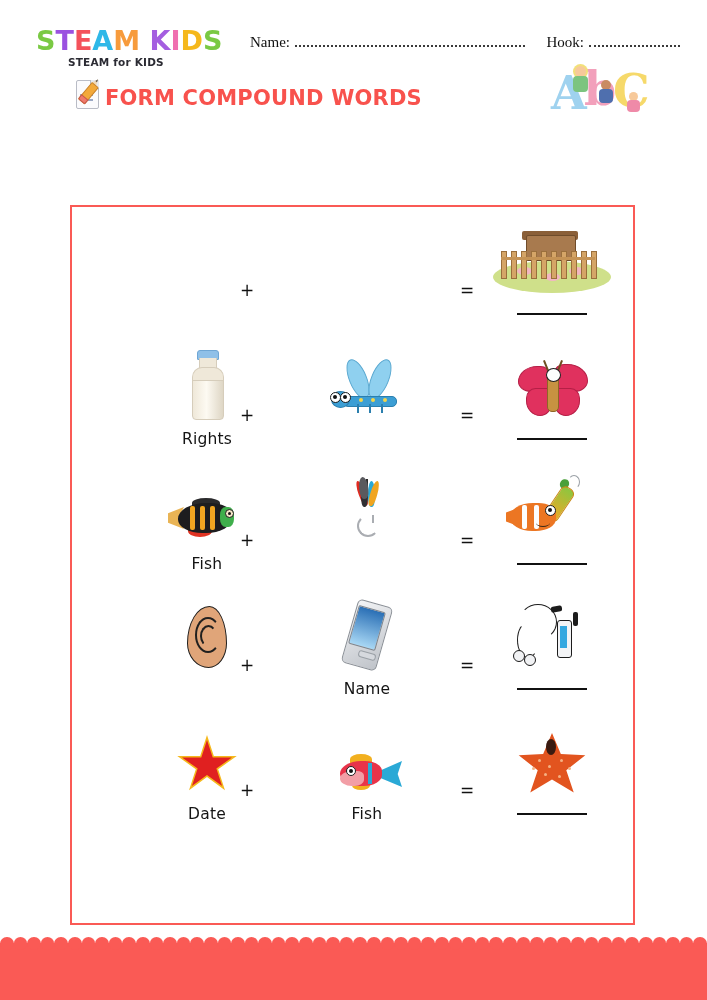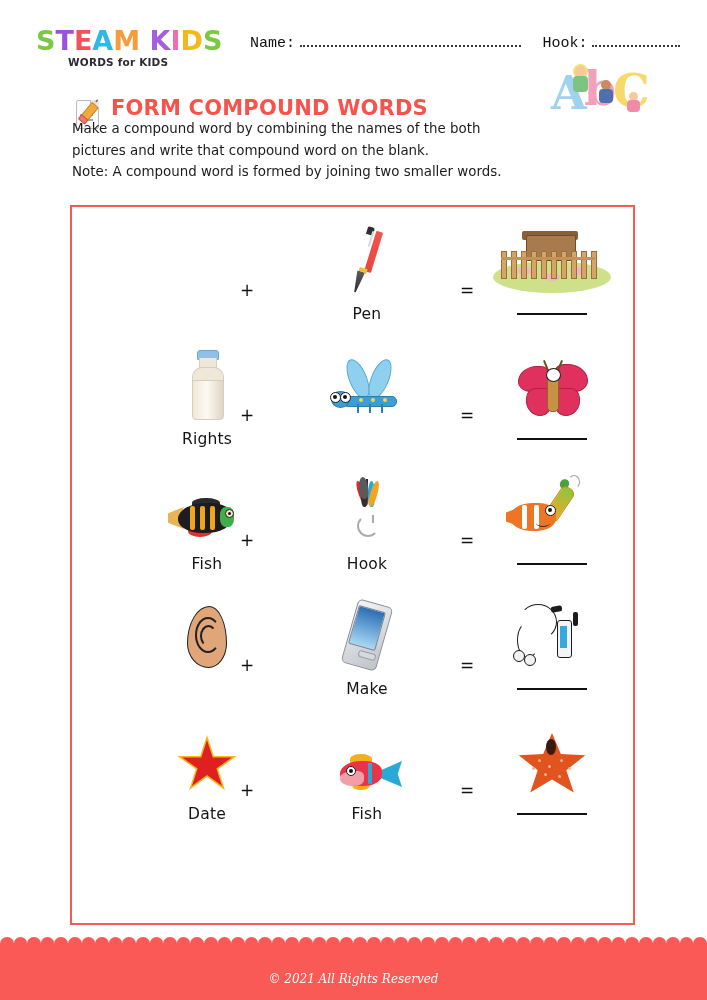--- a/index.html
+++ b/index.html
@@ -17,30 +17,30 @@
   .logo{position:absolute;left:36px;top:27px;width:200px;height:48px;}
   .logo-word{font-family:"DejaVu Sans",sans-serif;font-weight:bold;font-size:27px;letter-spacing:0px;line-height:28px;white-space:nowrap;}
   .logo-word span{display:inline-block;}
   .logo-sub{font-family:"DejaVu Sans",sans-serif;font-weight:bold;font-size:10.5px;color:#2b2b33;letter-spacing:.2px;margin-left:32px;margin-top:1px;}
   .logo-swoosh{position:absolute;left:2px;top:27px;width:64px;height:20px;overflow:hidden;}
   .logo-swoosh i{display:block;position:absolute;width:60px;height:36px;border-radius:50%;border:4px solid transparent;}
   .sw1{left:2px;top:-17px;border-bottom-color:#a55ee0;transform:rotate(-8deg);}
   .sw2{left:0px;top:-11px;border-bottom-color:#f89b3c;transform:rotate(-8deg);}
 
   .namedate{position:absolute;left:250px;top:34px;width:430px;height:26px;
-            font-family:Liberation Mono, monospace;font-size:15px;color:#1b1b1b;}
+            font-family:Liberation Serif, serif;font-size:15px;color:#1b1b1b;}
   .nd-row{display:flex;align-items:baseline;gap:5px;}
   .nd-label{font-size:15px;color:#111;white-space:nowrap;}
   .nd-line{display:inline-block;height:11px;border-bottom:2px dotted #3a3a3a;}
   .nd-line.name{width:232px;}
   .nd-line.date{width:92px;}
   .nd-gap{width:12px;display:inline-block;}
 
   
-  .titlewrap{position:absolute;left:72px;top:96px;display:flex;align-items:flex-start;gap:9px;}
+  .titlewrap{position:absolute;left:72px;top:76px;display:flex;align-items:flex-end;gap:3px;}
   .note-icon{position:relative;width:30px;height:34px;}
   .note-paper{position:absolute;left:4px;top:4px;width:21px;height:27px;background:#fbfbfd;border:1.5px solid #b9bcc6;border-radius:2px;}
   .note-paper:before{content:"";position:absolute;left:3px;top:13px;width:13px;height:1.6px;background:#9aa8c4;box-shadow:0 5px 0 #9aa8c4;}
   .note-fold{position:absolute;right:-1px;top:-1px;width:8px;height:8px;background:#e7eaf1;border-left:1.5px solid #b9bcc6;border-bottom:1.5px solid #b9bcc6;}
   .pencil{position:absolute;left:5px;top:-1px;width:7px;height:26px;transform:rotate(40deg);transform-origin:50% 100%;}
   .pencil .body{position:absolute;top:4px;left:0;width:7px;height:20px;background:#f2a93b;border:1px solid #c9822a;border-radius:1px;}
   .pencil .tip{position:absolute;top:-2px;left:0;width:0;height:0;border-left:3.5px solid transparent;border-right:3.5px solid transparent;border-bottom:7px solid #f0d9b8;}
   .pencil .lead{position:absolute;top:-2px;left:2.2px;width:0;height:0;border-left:1.3px solid transparent;border-right:1.3px solid transparent;border-bottom:3px solid #55504e;}
   .pencil .eraser{position:absolute;bottom:0;left:0;width:7px;height:4px;background:#ef7a6c;border:1px solid #c9564a;border-radius:0 0 2px 2px;}
   .ws-title{font-family:"DejaVu Sans",sans-serif;font-weight:bold;font-size:21px;color:#f8524d;letter-spacing:.2px;white-space:nowrap;}
@@ -230,21 +230,21 @@
 </style>
 </head>
 <body>
 
 <div class="page">
 
   <div class="header">
 
     <div class="logo">
       <div class="logo-word" id="logo-word"><span style="color: rgb(122, 201, 67);">S</span><span style="color: rgb(155, 81, 224);">T</span><span style="color: rgb(244, 82, 91);">E</span><span style="color: rgb(47, 184, 232);">A</span><span style="color: rgb(247, 155, 60);">M</span><span style="color: rgb(255, 255, 255);">&nbsp;</span><span style="color: rgb(164, 94, 224);">K</span><span style="color: rgb(240, 111, 176);">I</span><span style="color: rgb(245, 184, 28);">D</span><span style="color: rgb(122, 201, 67);">S</span></div>
-      <div class="logo-sub">WORDS for KIDS</div>
+      <div class="logo-sub">STEAM for KIDS</div>
       <div class="logo-swoosh">
         <i class="sw1"></i>
           <i class="sw2"></i>
       </div>
     </div>
 
     <div class="namedate">
       <div class="nd-row">
         <span class="nd-label">Name:</span>
         <span class="nd-line name"></span>
@@ -263,54 +263,37 @@
       <div class="pencil">
         <div class="tip"></div>
           <div class="lead"></div>
         <div class="body"></div>
           <div class="eraser"></div>
       </div>
     </div>
     <div class="ws-title">FORM COMPOUND WORDS</div>
   </div>
 
-  <div class="instructions">
-    <div>Make a compound word by combining the names of the both</div>
-    <div>pictures and write that compound word on the blank.</div>
-    <div>Note: A compound word is formed by joining two smaller words.</div>
-  </div>
 
   <div class="abc">
     <div class="abc-letter abc-a">A</div>
     <div class="abc-letter abc-b">b</div>
     <div class="abc-letter abc-c">C</div>
     <div class="kid kid1"></div>
     <div class="kid kid1b"></div>
     <div class="kid kid2"></div>
     <div class="kid kid2b"></div>
     <div class="kid kid3"></div>
     <div class="kid kid3b"></div>
   </div>
 
   <div class="box">
 
     <div class="row" style="top:18px;">
       <div class="op op-plus">+</div>
-      <div class="cell col-b">
-        <div class="art">
-          <div class="sprite pen">
-            <div class="shaft"></div>
-              <div class="cap"></div>
-              <div class="clip"></div>
-            <div class="ring"></div>
-              <div class="nib"></div>
-          </div>
-        </div>
-        <div class="label">Pen</div>
-      </div>
       <div class="op op-eq">=</div>
       <div class="cell col-c">
         <div class="art">
           <div class="sprite pigpen">
             <div class="grass"></div>
             <div class="barnroof"></div>
               <div class="barn"></div>
             <div class="pigs" style="left:24px;top:34px;"></div>
             <div class="pigs" style="left:52px;top:40px;"></div>
             <div class="pigs" style="left:76px;top:34px;"></div>
@@ -404,21 +387,20 @@
             <div class="hshank"></div>
             <div class="feather" style="left:12px;background:#e02a20;transform:rotate(-20deg);"></div>
             <div class="feather" style="left:19px;background:#2f2f33;"></div>
             <div class="feather" style="left:26px;background:#2aa9d6;"></div>
             <div class="feather" style="left:32px;background:#f0a521;transform:rotate(16deg);"></div>
             <div class="feather" style="left:16px;top:2px;background:#5a5a5e;width:9px;height:22px;transform:rotate(-6deg);"></div>
             <div class="hbarb"></div>
               <div class="hcurve"></div>
           </div>
         </div>
-        <div class="label">Hook</div>
       </div>
       <div class="op op-eq">=</div>
       <div class="cell col-c">
         <div class="art">
           <div class="sprite fishhook">
             <div class="lurehook"></div>
               <div class="luretop"></div>
               <div class="lure"></div>
             <div class="cf-tail"></div>
               <div class="cf-body"></div>
@@ -445,21 +427,21 @@
       </div>
       <div class="op op-plus">+</div>
       <div class="cell col-b">
         <div class="art">
           <div class="sprite phone">
             <div class="shell"></div>
               <div class="screen"></div>
               <div class="btn"></div>
           </div>
         </div>
-        <div class="label">Make</div>
+        <div class="label">Name</div>
       </div>
       <div class="op op-eq">=</div>
       <div class="cell col-c">
         <div class="art">
           <div class="sprite earphone">
             <div class="cordw c1"></div>
               <div class="cordw c2"></div>
             <div class="bud" style="left:4px;top:50px;"></div>
             <div class="bud" style="left:15px;top:54px;"></div>
             <div class="jack"></div>
@@ -567,16 +549,15 @@
         <i></i>
         <i></i>
         <i></i>
         <i></i>
         <i></i>
         <i></i>
         <i></i>
         <i></i>
         <i></i>
       </div>
-    <div class="foot-line2">© 2021 All Rights Reserved</div>
   </div>
 
 </div>
 
 </body></html>

